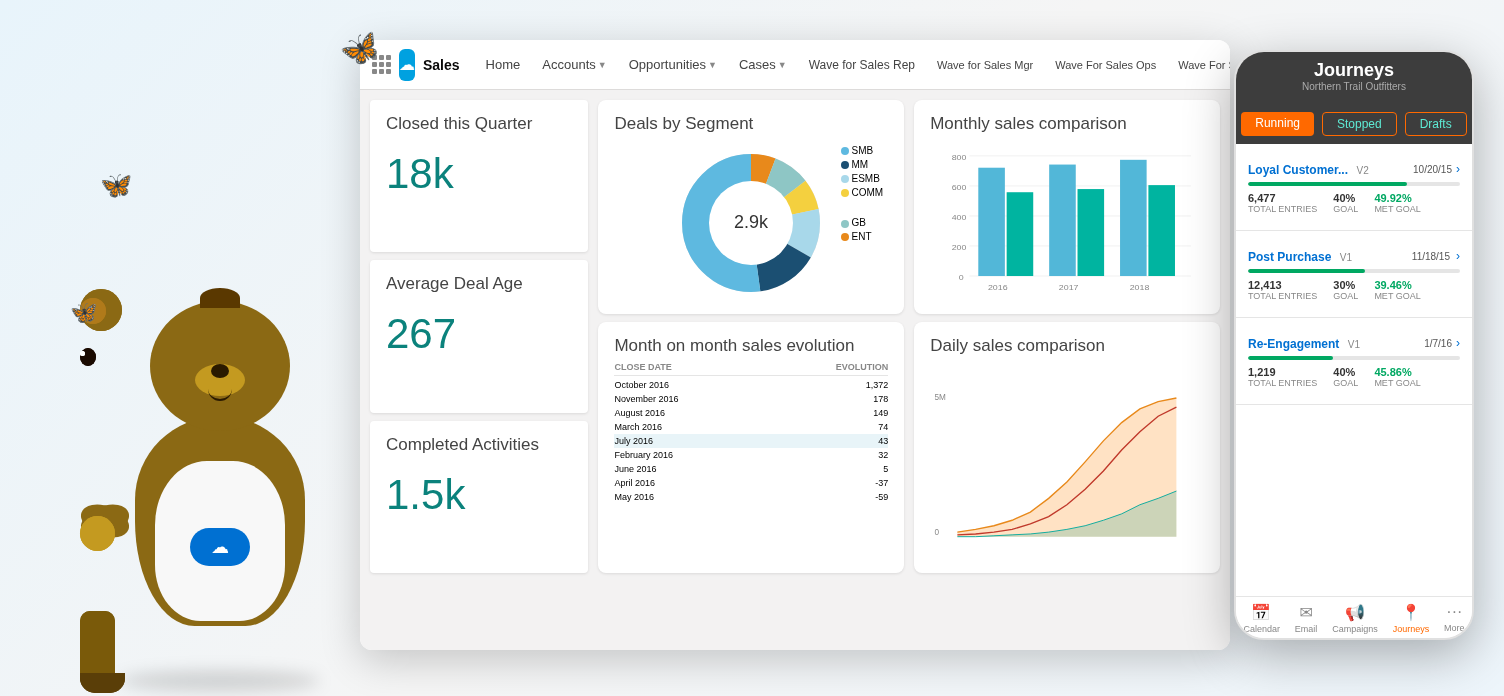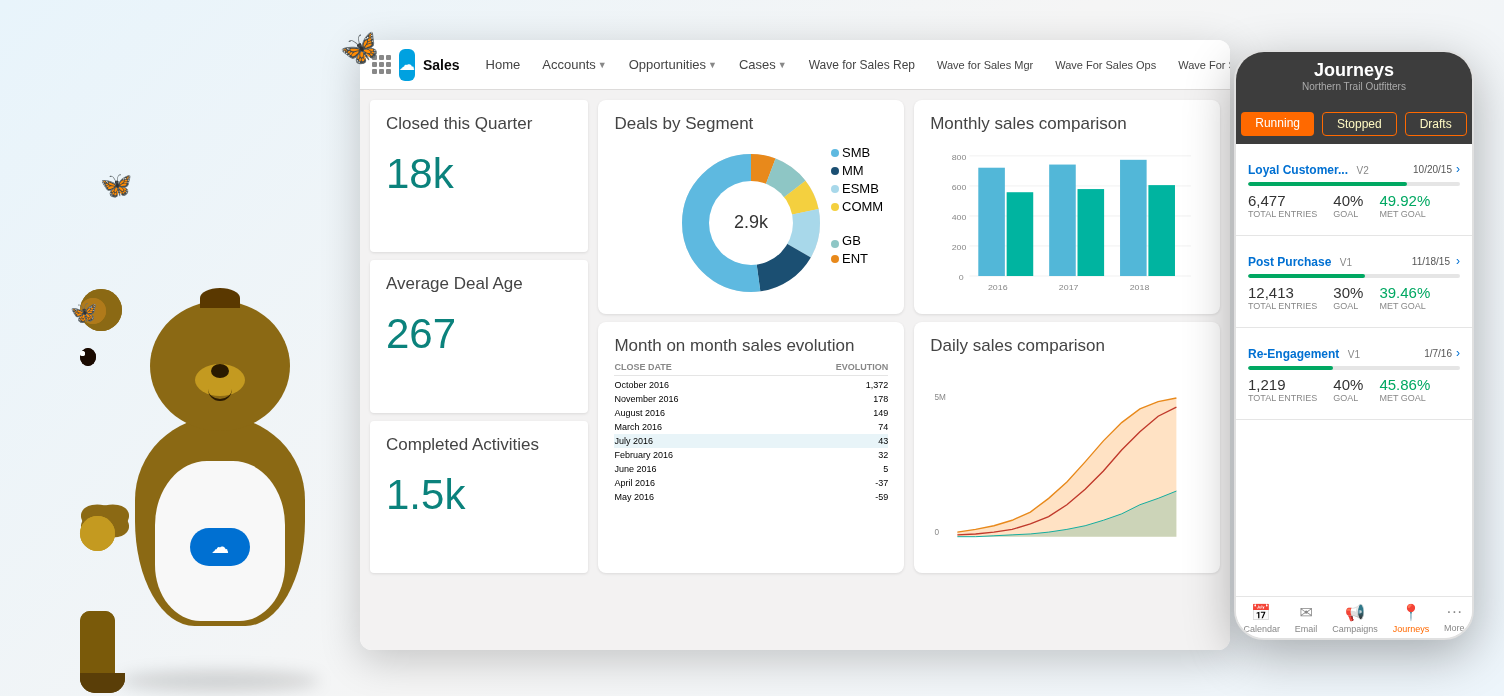--- a/index.html
+++ b/index.html
@@ -179,21 +179,21 @@
       border-radius: 4px;
       font-size: 12px;
       font-weight: 500;
     }
     .phone-tab.active {
       background: #ff6900;
       color: white;
     }
     .phone-tab.inactive {
       background: transparent;
-      color: #fef9c3;
+      color: #5eead4;
       border: 1px solid #ff6900;
     }
     .journey-item {
       padding: 16px 12px;
       border-bottom: 1px solid #e5e5e5;
     }
     .journey-item-header {
       display: flex;
       justify-content: space-between;
       align-items: center;
@@ -229,24 +229,24 @@
       background: #00a862;
       border-radius: 2px;
     }
     .journey-stats {
       display: flex;
       gap: 16px;
       font-size: 9px;
       color: #888;
     }
     .journey-stat-value {
-      font-weight: 400;
+      font-weight: 700;
       color: #333;
       display: block;
-      font-size: 15px;
+      font-size: 11px;
     }
     .journey-stat-value.green {
       color: #00a862;
     }
     .phone-bottom-nav {
       background: white;
       border-top: 1px solid #e5e5e5;
       display: flex;
       justify-content: space-around;
       padding: 6px 0 4px;
@@ -396,21 +396,21 @@
               <circle cx="75" cy="75" r="55" fill="none" stroke="#a8d8ea" stroke-width="28" stroke-dasharray="40 305" stroke-dashoffset="-75" transform="rotate(-90 75 75)"></circle>
 
               <circle cx="75" cy="75" r="55" fill="none" stroke="#1b4f72" stroke-width="28" stroke-dasharray="50 295" stroke-dashoffset="-115" transform="rotate(-90 75 75)"></circle>
 
               <circle cx="75" cy="75" r="55" fill="none" stroke="#5eb9e0" stroke-width="28" stroke-dasharray="180 165" stroke-dashoffset="-165" transform="rotate(-90 75 75)"></circle>
 
               <circle cx="75" cy="75" r="42" fill="white"></circle>
               <text x="75" y="80" text-anchor="middle" font-size="18" font-weight="300" fill="#333">2.9k</text>
             </svg>
 
-            <div style="position:absolute;right:5px;top:5px;font-size:13px;">
+            <div style="position:absolute;right:5px;top:5px;font-size:10px;">
               <div style="display:flex;align-items:center;gap:3px;margin-bottom:3px;"><span style="display:inline-block;width:8px;height:8px;border-radius:50%;background:#5eb9e0;"></span>SMB</div>
               <div style="display:flex;align-items:center;gap:3px;margin-bottom:3px;"><span style="display:inline-block;width:8px;height:8px;border-radius:50%;background:#1b4f72;"></span>MM</div>
               <div style="display:flex;align-items:center;gap:3px;margin-bottom:3px;"><span style="display:inline-block;width:8px;height:8px;border-radius:50%;background:#a8d8ea;"></span>ESMB</div>
               <div style="display:flex;align-items:center;gap:3px;margin-bottom:19px;"><span style="display:inline-block;width:8px;height:8px;border-radius:50%;background:#f4d03f;"></span>COMM</div>
               <div style="display:flex;align-items:flex-end;gap:3px;margin-bottom:3px;"><span style="display:inline-block;width:8px;height:8px;border-radius:50%;background:#8ec6c5;"></span>GB</div>
               <div style="display:flex;align-items:center;gap:3px;"><span style="display:inline-block;width:8px;height:8px;border-radius:50%;background:#e8891b;"></span>ENT</div>
             </div>
           </div>
         </div>
 

